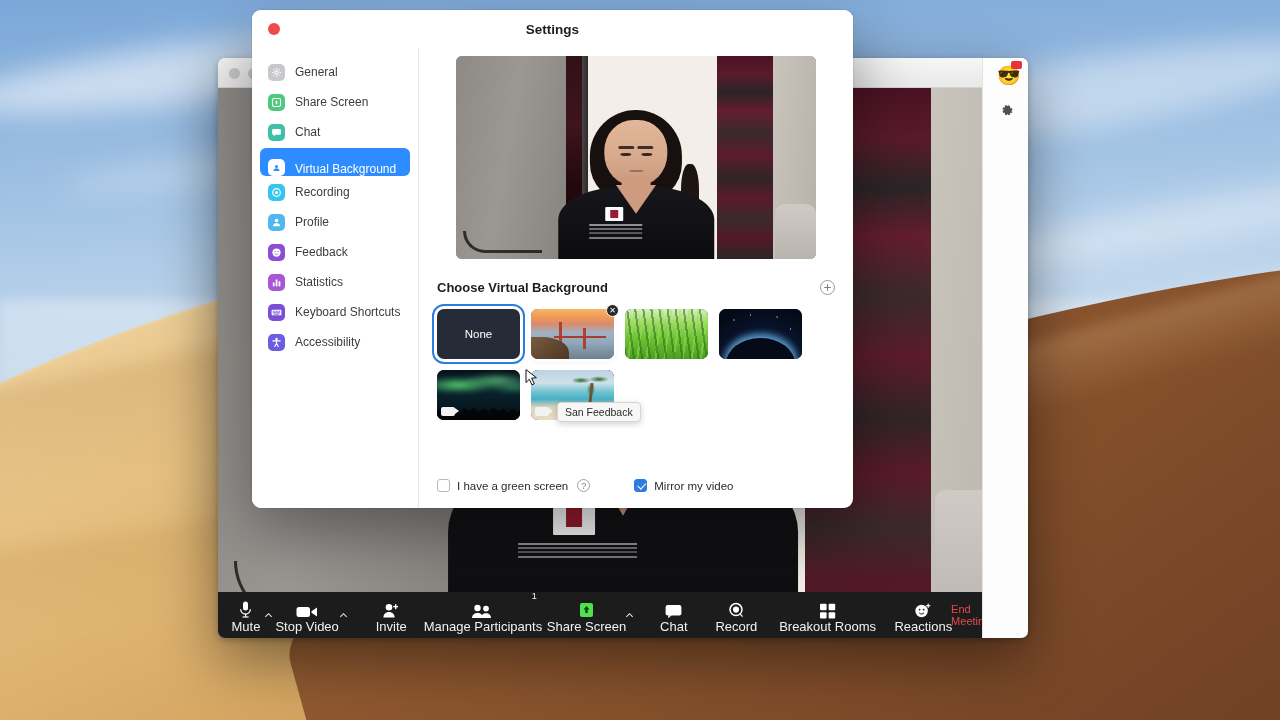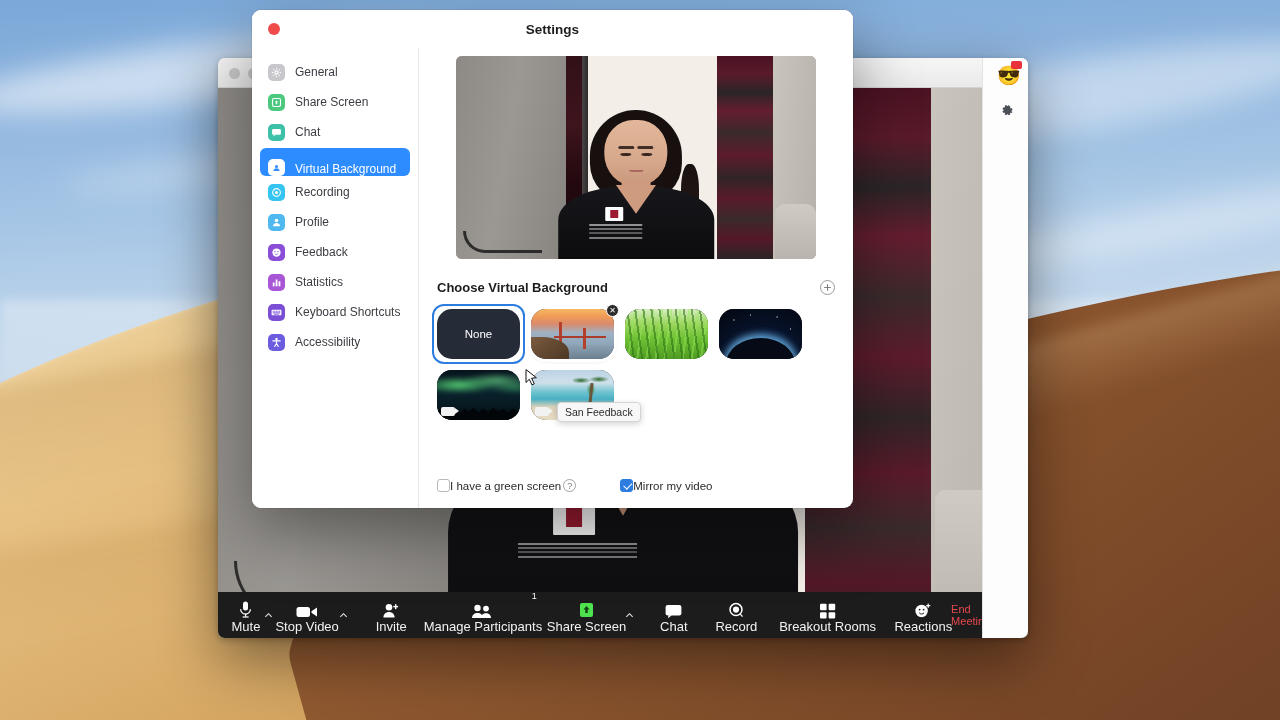--- a/index.html
+++ b/index.html
@@ -241,21 +241,21 @@
 
   #thumb-grid{
     display:flex; flex-wrap:wrap; gap:11px; margin:14px 4px 0 4px;
     width:370px; position:relative;
   }
   .thumb{
     width:83px; height:50px; border-radius:7px; position:relative;
     cursor:pointer; overflow:visible;
   }
   .thumb-inner{
-    position:absolute; inset:0; border-radius:15px; overflow:hidden;
+    position:absolute; inset:0; border-radius:7px; overflow:hidden;
     background:#222;
   }
   .thumb.selected{ outline:2px solid #2d7ce0; outline-offset:3px; border-radius:7px; }
   .thumb.hovered .thumb-inner{ box-shadow:0 0 0 3px #ffffff, 0 1px 4px rgba(0,0,0,.3); }
   .thumb-none .thumb-inner{
     background:#262b38; display:flex; align-items:center; justify-content:center;
   }
   .thumb-none-label{ color:#fff; font-size:11.5px; }
   .del-x{
     position:absolute; right:-5px; top:-5px; width:13px; height:13px;
@@ -361,21 +361,21 @@
     box-shadow:0 2px 6px rgba(0,0,0,.18); z-index:10; white-space:nowrap;
   }
   #cursor-arrow{
     position:absolute; left:88px; top:60px; z-index:11; pointer-events:none;
   }
   #cursor-arrow svg{ width:13px; height:17px; }
 
   #options-row{
     position:absolute; left:18px; bottom:16px; display:flex; align-items:center; gap:14px;
   }
-  .opt{ display:flex; align-items:center; cursor:pointer; }
+  .opt{ display:flex; align-items:center; gap:7px; cursor:pointer; }
   .cb{
     width:13px; height:13px; border-radius:3px; border:1px solid #b9b9bd;
     background:#fff; flex:0 0 13px;
   }
   .cb.checked{
     background:#2d7ce0; border-color:#2d7ce0;
     display:flex; align-items:center; justify-content:center;
   }
   .cb.checked:after{
     content:""; width:3.5px; height:7px; border:solid #fff;

